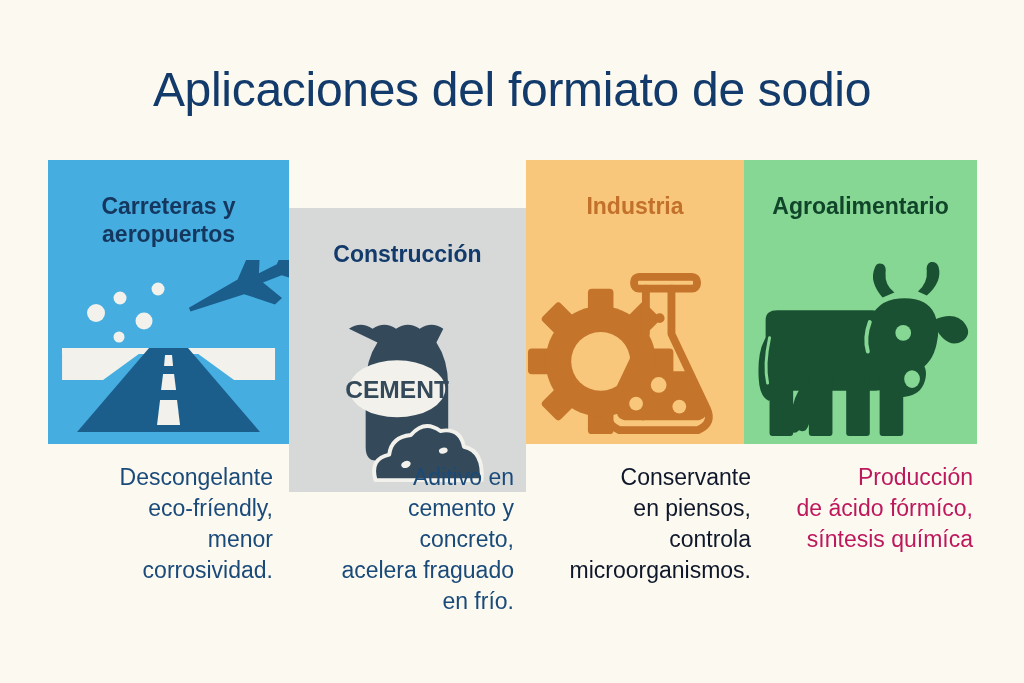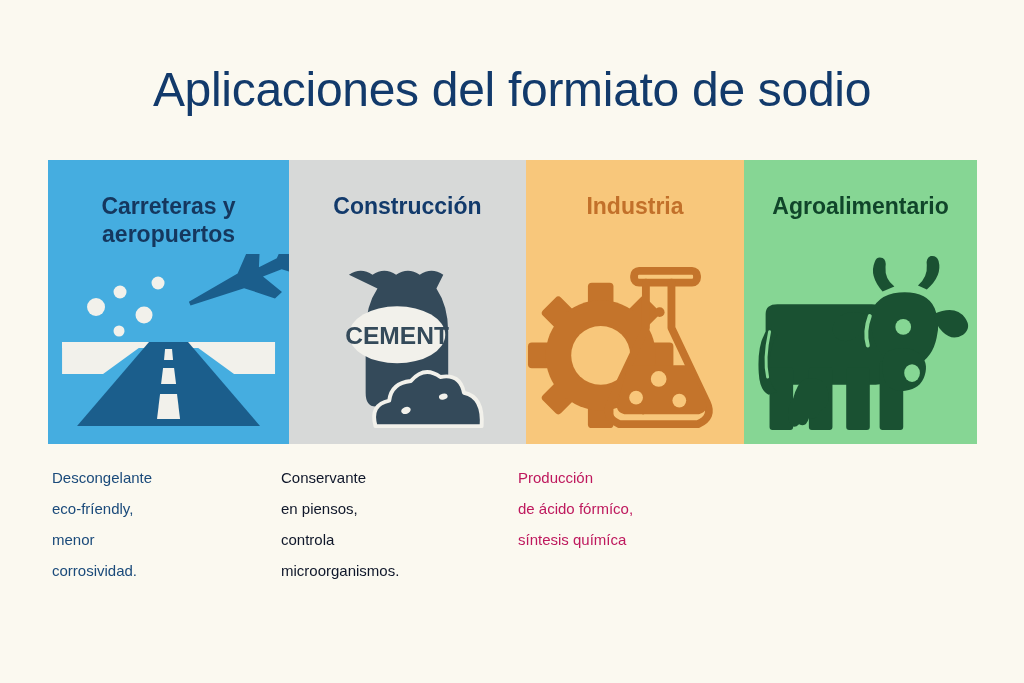--- a/index.html
+++ b/index.html
@@ -42,21 +42,21 @@
     width: 929px;
     height: 284px;
     display: flex;
   }
   .panel {
     position: relative;
     height: 284px;
     overflow: hidden;
   }
   .panel-1 { width: 229px; background: #45ADE0; padding-left: 16px; }
-  .panel-2 { width: 241px; background: #D7D9D8; }
+  .panel-2 { width: 241px; background: #D7D9D8; margin-top: 48px; }
   .panel-3 { width: 237px; background: #86D694; }
   .panel-4 { width: 222px; background: #F8C77B; }
 
   .panel-heading {
     position: absolute;
     left: 0;
     top: 32px;
     width: 100%;
     text-align: center;
     font-size: 23px;
@@ -65,39 +65,39 @@
     padding: 0 6px;
     box-sizing: border-box;
   }
   .panel-1 .panel-heading { color: #15375E; }
   .panel-2 .panel-heading { color: #123A6B; }
   .panel-3 .panel-heading { color: #10452A; }
   .panel-4 .panel-heading { color: #C2702A; }
 
   .panel-art {
     position: absolute;
-    bottom: 10px;
+    bottom: 4px;
     left: 0;
     width: 100%;
     height: 180px;
   }
   .panel-art svg { display: block; width: 100%; height: 100%; }
 
   
   .captions {
     position: absolute;
     left: 48px;
     top: 462px;
     width: 929px;
     display: flex;
     align-items: flex-start;
   }
   .caption {
-    text-align: left;
-    font-size: 15px;
+    text-align: right;
+    font-size: 23px;
     line-height: 31px;
     padding: 0 4px;
     box-sizing: border-box;
     white-space: pre-line;
   }
   .caption-1 { width: 229px; color: #1A4A7A; }
   .caption-2 { width: 241px; color: #1A4A7A; }
   .caption-3 { width: 237px; color: #0f172a; }
   .caption-4 { width: 222px; color: #be185d; }
 </style>
@@ -229,20 +229,25 @@
       </div>
     </div>
 
   </div>
 
   <div class="captions">
     <div class="caption caption-1">Descongelante
 eco-fríendly,
 menor
 corrosividad.</div>
+    <div class="caption caption-2">Aditivo en
+cemento y
+concreto,
+acelera fraguado
+en frío.</div>
     <div class="caption caption-3">Conservante
 en piensos,
 controla
 microorganismos.</div>
     <div class="caption caption-4">Producción
 de ácido fórmíco,
 síntesis químíca</div>
   </div>
 
 </div>

